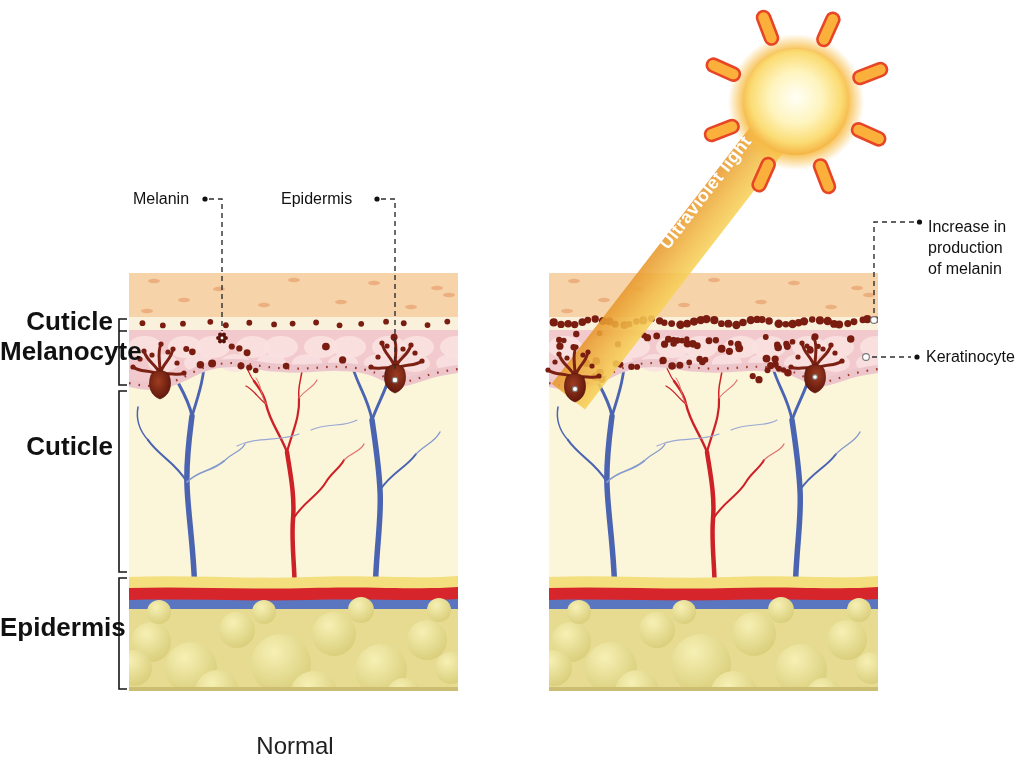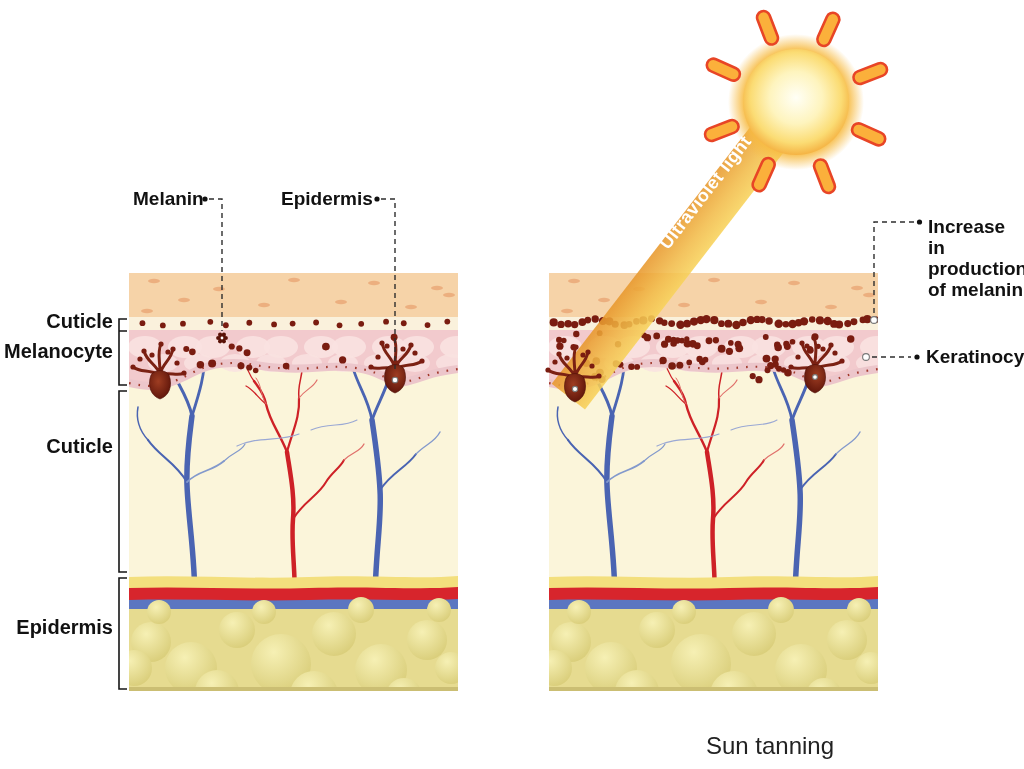--- a/index.html
+++ b/index.html
@@ -1,21 +1,21 @@
 <!DOCTYPE html>
 <html><head>
 <meta charset="utf-8">
 <style>
   html,body{margin:0;padding:0;background:#fff;}
   .stage{position:relative;width:1024px;height:769px;background:#fff;overflow:hidden;
          font-family:"Liberation Sans",sans-serif;color:#111;}
   svg{position:absolute;left:0;top:0;}
   .layer-label{position:absolute;left:0;width:113px;text-align:right;font-weight:bold;
-               font-size:20px;line-height:24px;}
-  .anno-label{position:absolute;font-size:19px;line-height:21px;white-space:pre-line;font-weight:bold;}
+               font-size:26px;line-height:24px;}
+  .anno-label{position:absolute;font-size:16px;line-height:21px;white-space:pre-line;}
   .caption{position:absolute;font-size:24px;text-align:center;color:#222;}
   .uv-text{font-size:18px;font-weight:bold;fill:#ffffff;letter-spacing:.4px;}
 </style>
 </head>
 <body>
 
 <div class="stage">
 
   <svg id="art" width="1024" height="769" viewBox="0 0 1024 769">
     <defs>
@@ -491,14 +491,14 @@
   <div class="layer-label" style="top:434px">Cuticle</div>
   <div class="layer-label" style="top:615px">Epidermis</div>
 
   <div class="anno-label" style="left:133px;top:188px">Melanin</div>
   <div class="anno-label" style="left:281px;top:188px">Epidermis</div>
   <div class="anno-label" style="left:928px;top:216px">Increase in
 production
 of melanin</div>
   <div class="anno-label" style="left:926px;top:346px;white-space:nowrap">Keratinocyte</div>
 
-  <div class="caption" style="left:680px;top:732px;width:180px">Sun tanning</div>
+  <div class="caption" style="left:200px;top:732px;width:190px">Normal</div>
 </div>
 
 </body></html>

